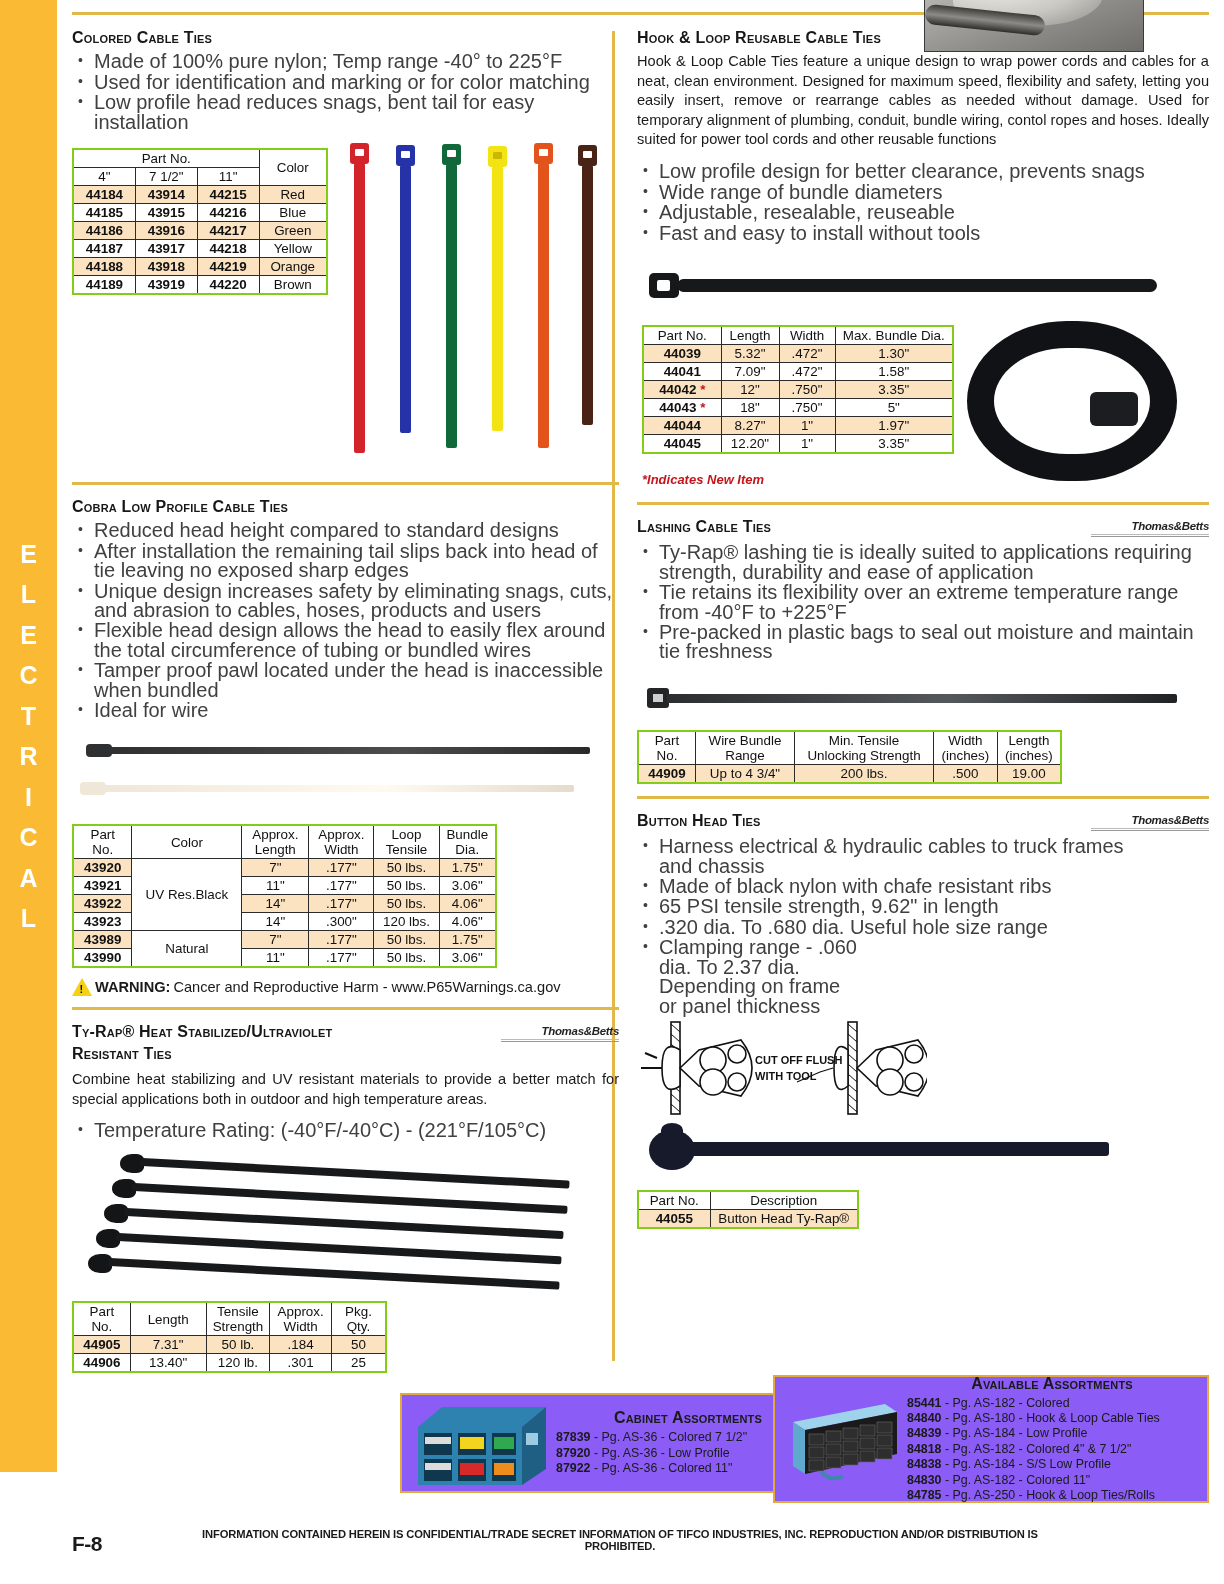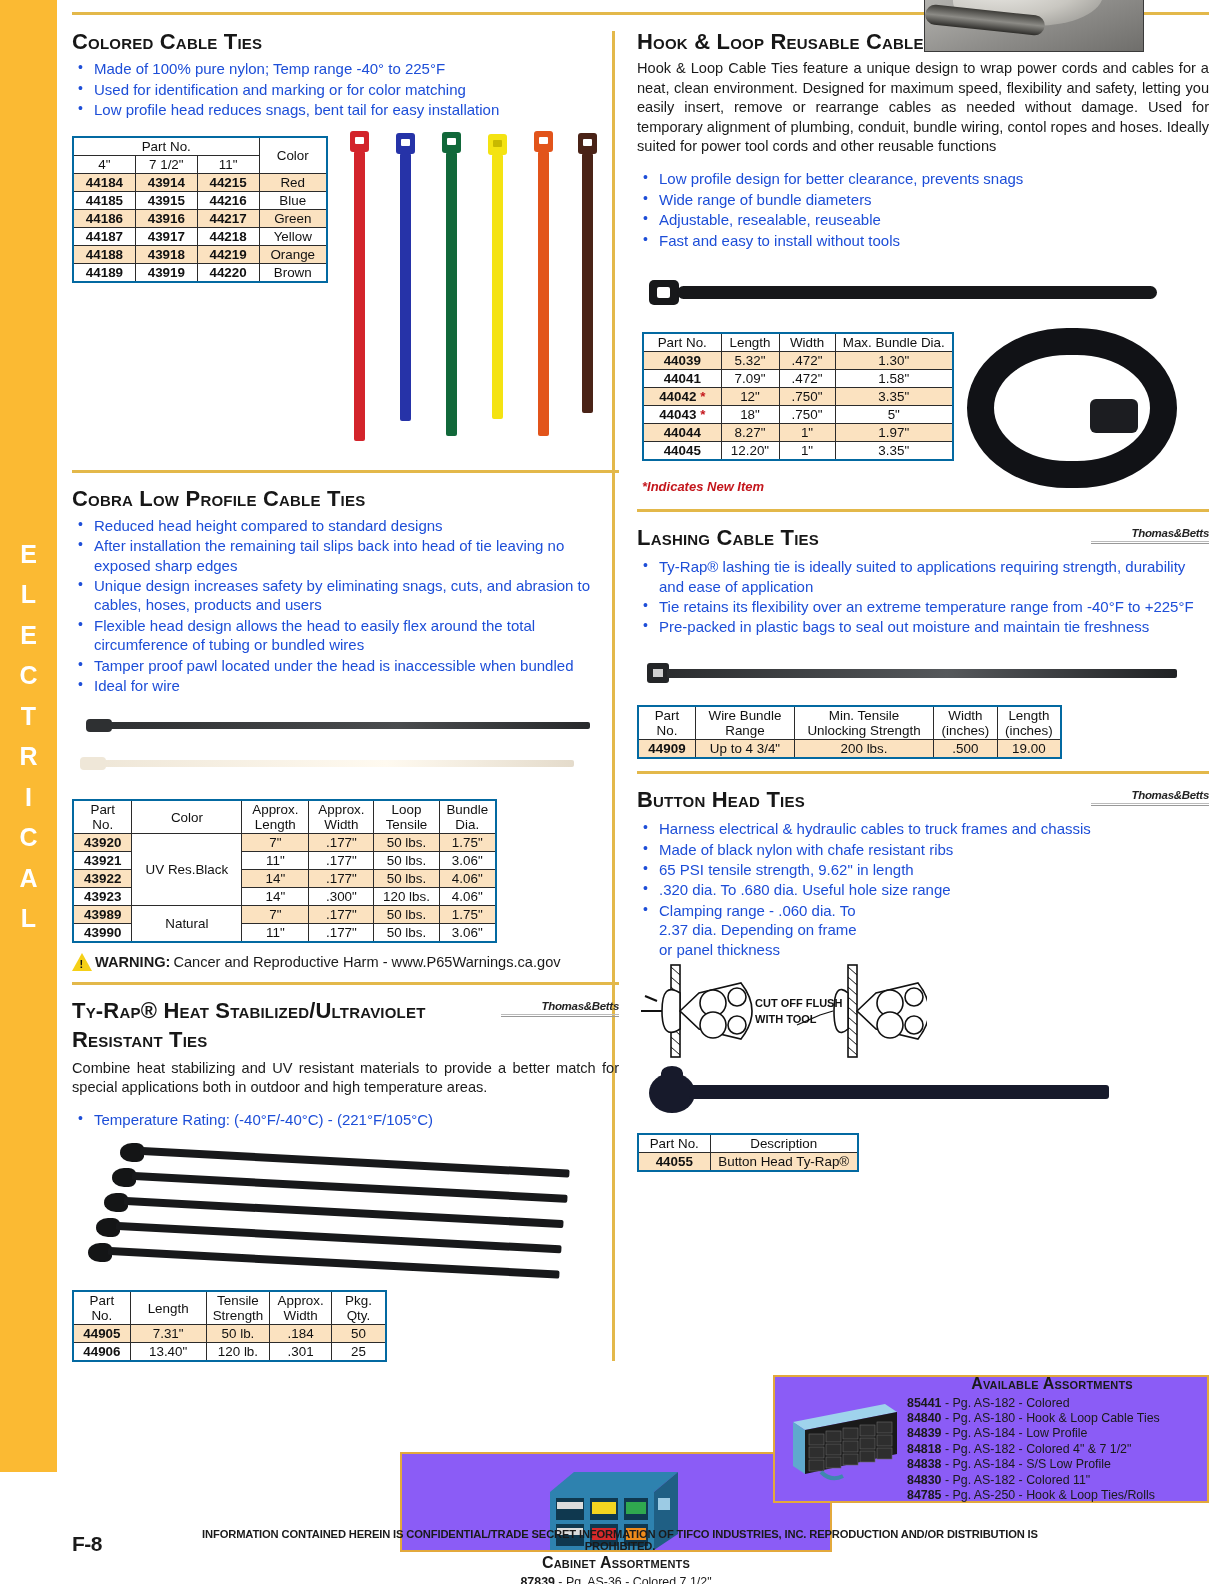--- a/index.html
+++ b/index.html
@@ -38,52 +38,52 @@
 
   .cols{ position:relative; margin-top:14px; }
   .colL{ position:absolute; left:15px; top:0; width:547px; }
   .colR{ position:absolute; left:562px; top:0; width:590px; padding-left:18px; }
   .vdiv{
     position:absolute; left:555px; top:2px; width:3px; height:1330px;
     background:#E3B84A;
   }
 
   h2.sect{
-    font-size:22px; font-weight:bold; margin:0 0 5px 0; color:#171717;
+    font-size:16px; font-weight:bold; margin:0 0 5px 0; color:#171717;
     font-variant:small-caps; letter-spacing:.2px; line-height:1.15;
   }
   .tb-logo{
     float:right; font-size:11.5px; font-style:italic; font-weight:bold;
     color:#232323; letter-spacing:-.3px; margin-top:2px;
     border-bottom:1.5px solid #999; padding-bottom:1px; min-width:118px;
     text-align:right;
   }
   .tb-logo::after{ content:""; display:block; border-bottom:1px solid #bbb; margin-top:2px;}
   .clr{clear:both}
 
   ul.bul{ margin:2px 0 0 0; padding:0; list-style:none; }
   ul.bul li{
-    position:relative; padding-left:22px; font-size:15px; line-height:19.4px;
-    margin-bottom:1px; color:#1d4ed8;
+    position:relative; padding-left:22px; font-size:20px; line-height:19.4px;
+    margin-bottom:1px; color:#404040;
   }
   ul.bul li::before{
     content:"\2022"; position:absolute; left:6px; top:-1px; font-size:14px;
   }
   p.para{ font-size:14.6px; line-height:19.4px; margin:2px 0 0 0; text-align:justify; }
 
   
   table.t{ border-collapse:collapse; background:#fff; }
   table.t th, table.t td{
     border:1px solid #2b2b2b; text-align:center; font-size:13.4px;
     padding:1px 5px; color:#111; line-height:15px; white-space:nowrap;
   }
   table.t th{ font-weight:normal; }
   table.t td.pn{ font-weight:bold; }
   tr.alt td{ background:#FBE2C0; }
-  table.t.outer{ border:2px solid #0369a1; }
+  table.t.outer{ border:2px solid #84cc16; }
 
   .newitem{ color:#C4161C; font-weight:bold; font-style:italic; font-size:13px; margin-top:3px;}
   .star{ color:#C4161C; font-weight:bold; }
 
   
   .colorties{ position:relative; height:320px; width:250px; }
   .tie{ position:absolute; width:11px; border-radius:2px; }
   .tiehead{ position:absolute; width:19px; height:21px; border-radius:3px; }
   .tiehead i{ position:absolute; left:5px; top:6px; width:9px; height:7px; background:#fff; border-radius:1px;}
 
@@ -593,21 +593,21 @@
           <tr class="alt">
             <td class="pn">44055</td>
             <td>Button Head Ty-Rap®</td>
           </tr>
         </tbody>
           </table>
       </section>
     </div>
   </div>
 
-  <div class="assort" style="left:343px; top:1452px; width:432px; height:100px;flex-direction:column;">
+  <div class="assort" style="left:343px; top:1393px; width:432px; height:100px;">
     <div class="cab-img">
       <svg width="140" height="92" viewBox="0 0 140 92">
         <polygon points="6,30 110,30 134,10 30,10" fill="#2E82AF"></polygon>
         <polygon points="110,30 134,10 134,72 110,88" fill="#1F5F84"></polygon>
         <rect x="6" y="30" width="104" height="58" fill="#2E82AF"></rect>
         <rect x="12" y="36" width="28" height="22" fill="#0F384F"></rect>
         <rect x="46" y="36" width="28" height="22" fill="#0F384F"></rect>
         <rect x="80" y="36" width="24" height="22" fill="#0F384F"></rect>
         <rect x="12" y="62" width="28" height="22" fill="#0F384F"></rect>
         <rect x="46" y="62" width="28" height="22" fill="#0F384F"></rect>

